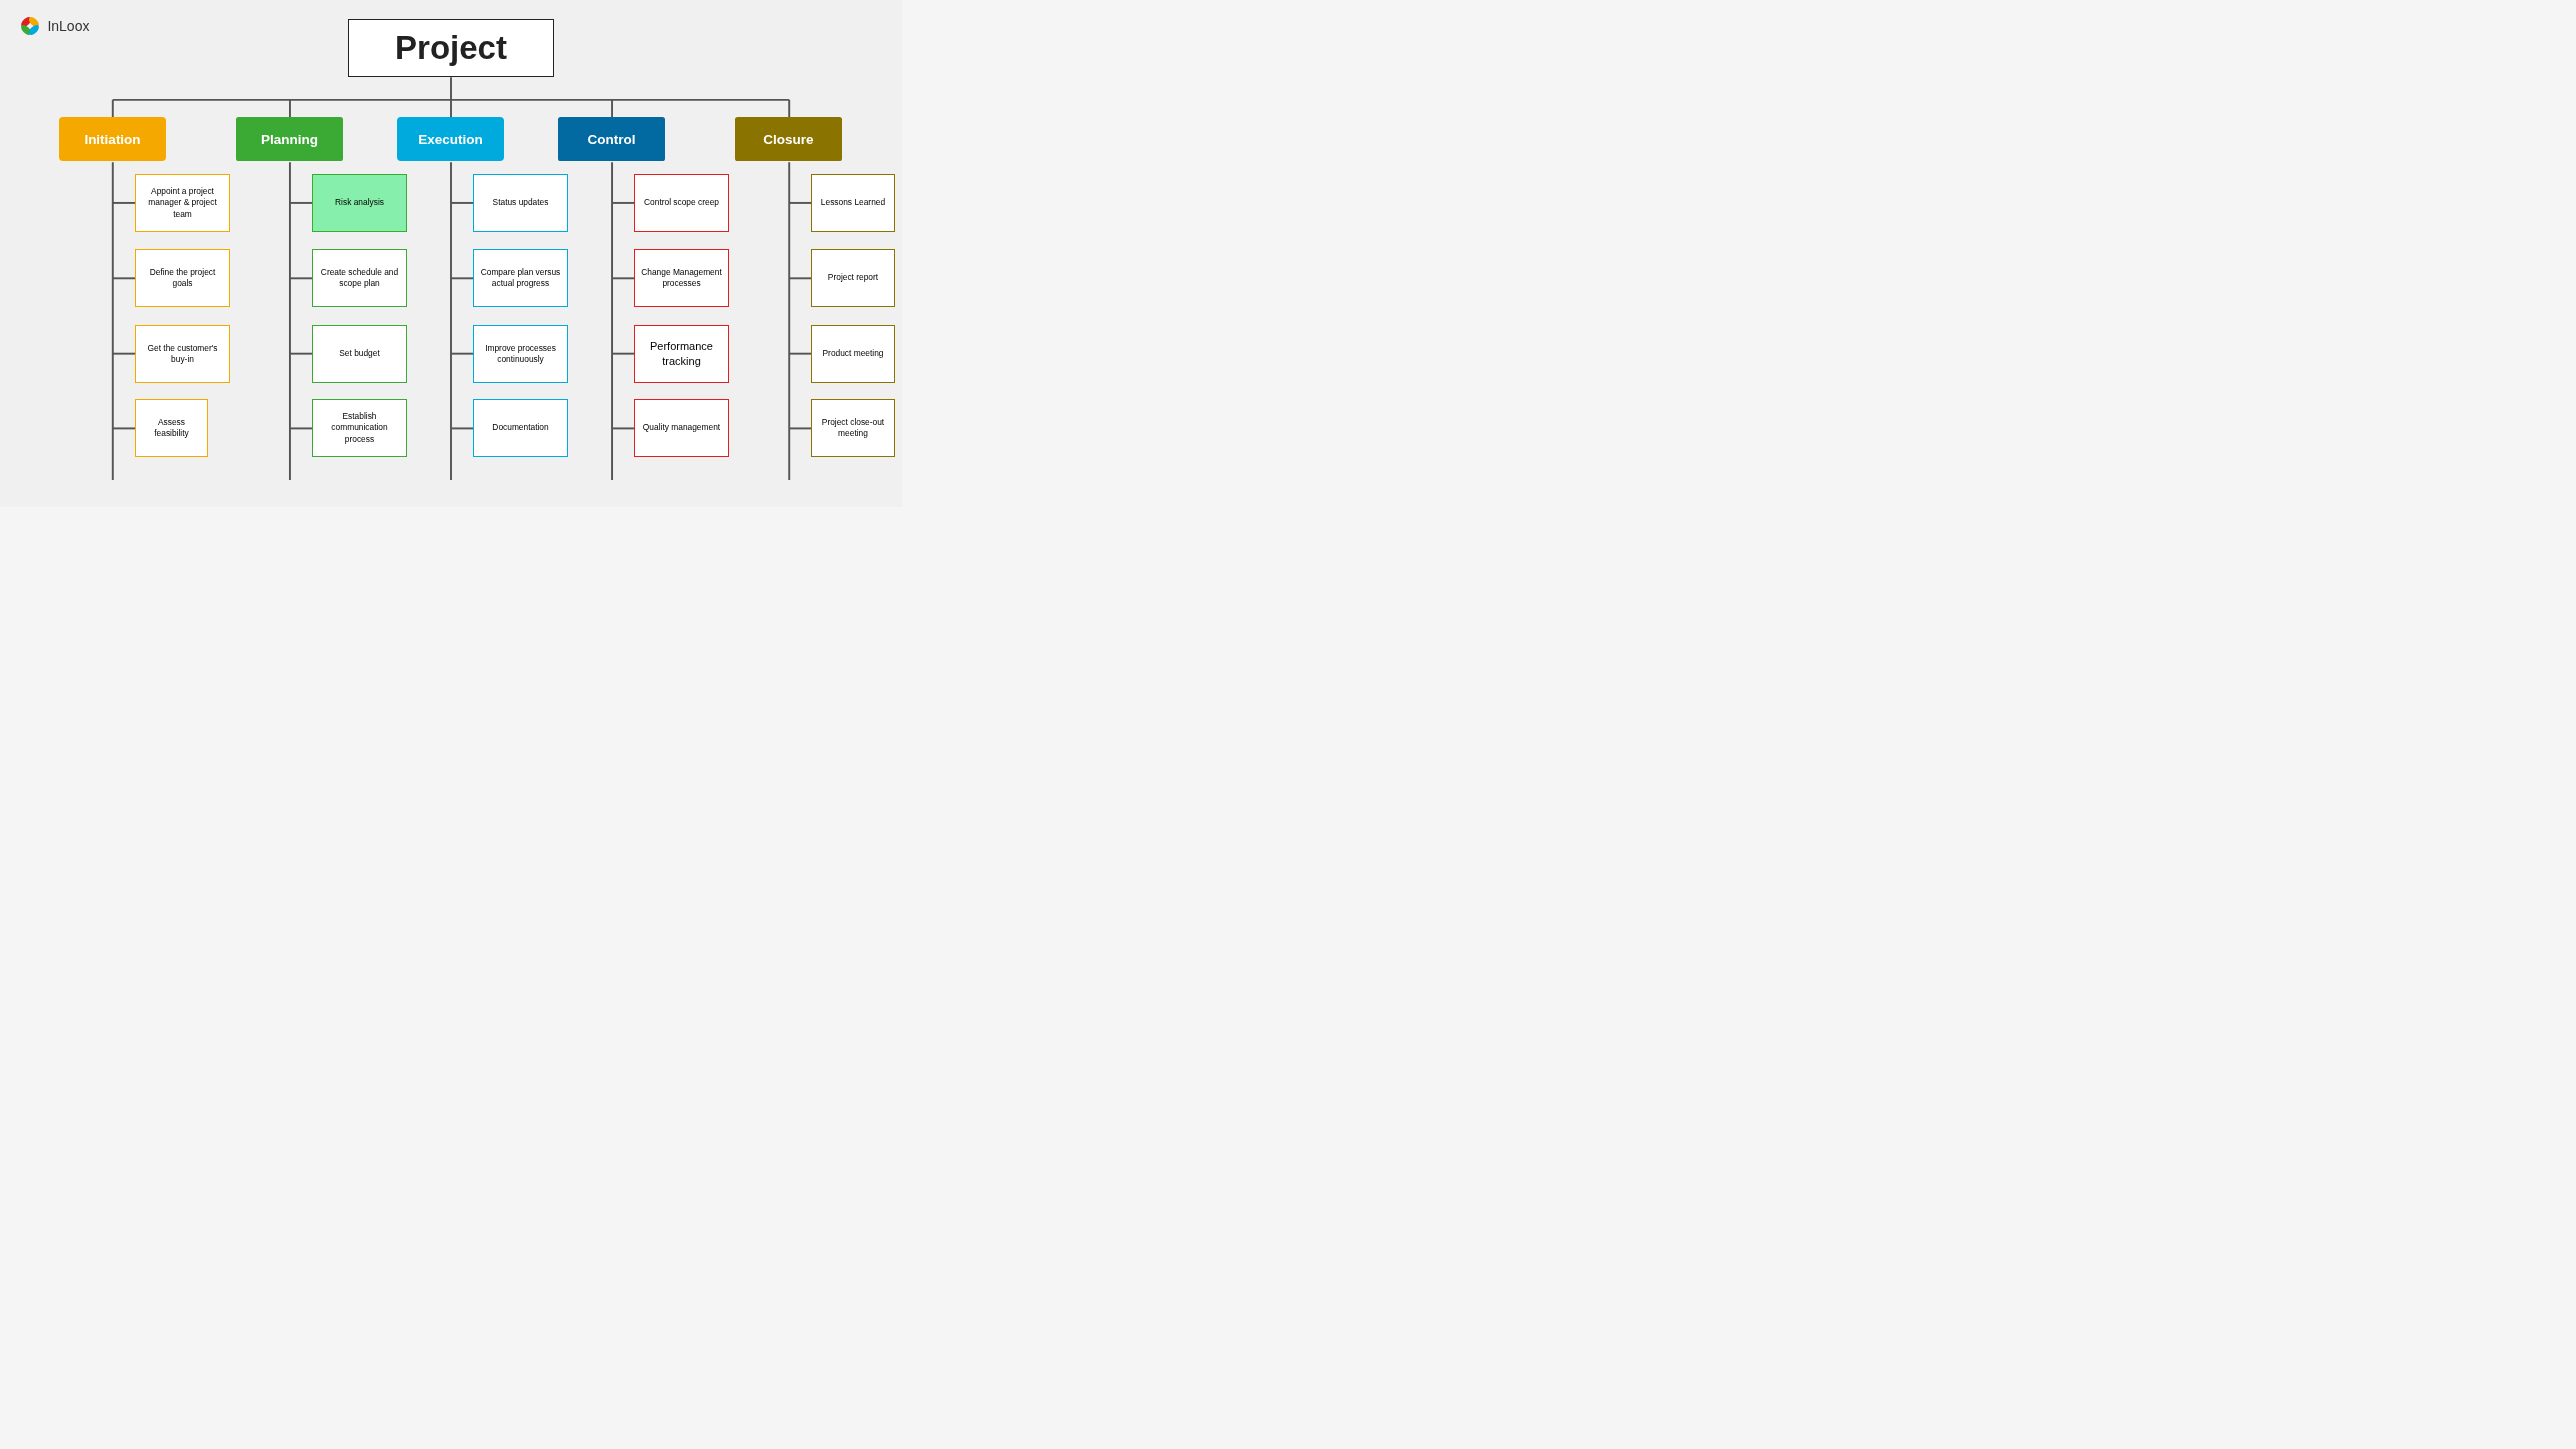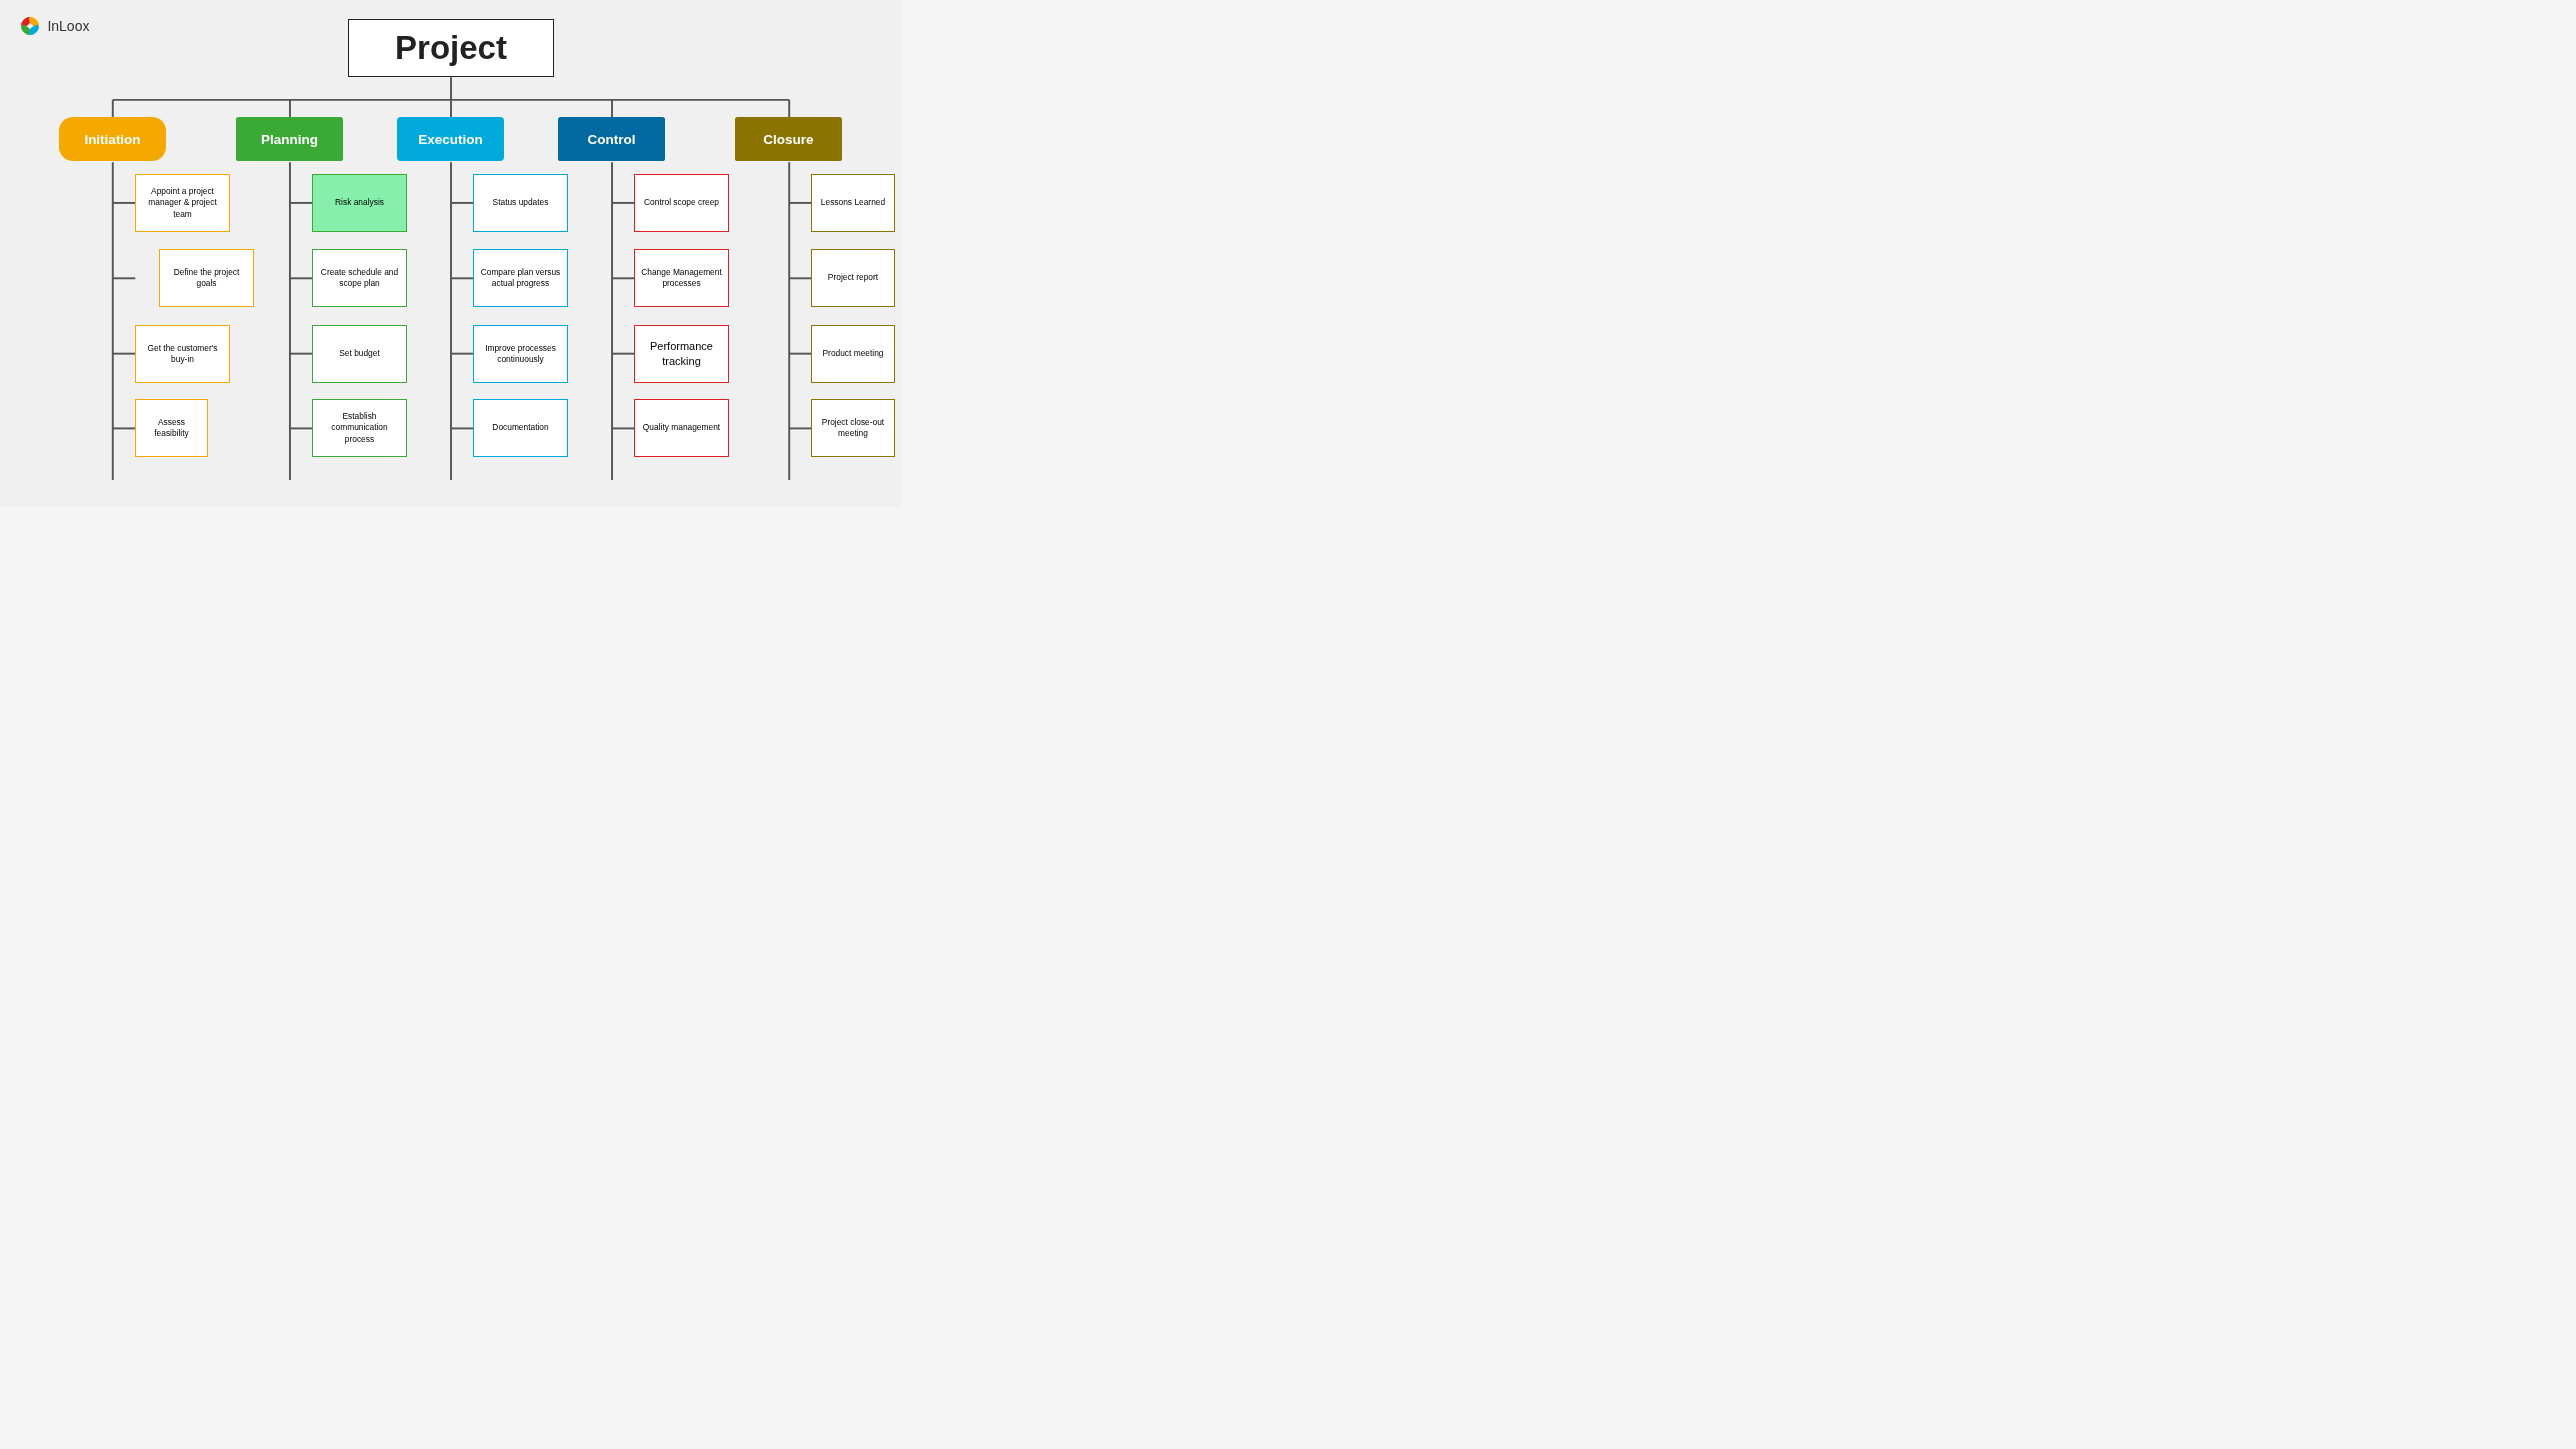--- a/index.html
+++ b/index.html
@@ -118,21 +118,21 @@
     <line x1="1225" y1="315" x2="1260" y2="315" stroke="#555" stroke-width="3"></line>
     <line x1="1225" y1="432" x2="1260" y2="432" stroke="#555" stroke-width="3"></line>
     <line x1="1225" y1="549" x2="1260" y2="549" stroke="#555" stroke-width="3"></line>
     <line x1="1225" y1="665" x2="1260" y2="665" stroke="#555" stroke-width="3"></line>
   </svg>
 
   <div style="position:absolute; top:19.3px; left:348px; width:206px; height:58px; border:1.9px solid #222; background:#fff; display:flex; align-items:center; justify-content:center;">
     <span style="font-size:33px; font-weight:900; color:#222;">Project</span>
   </div>
 
-  <div style="position:absolute; top:117px; left:59px; width:107px; height:44px; background:#f5a800; border-radius:14px; display:flex; align-items:center; justify-content:center;">
+  <div style="position:absolute; top:117px; left:59px; width:107px; height:44px; background:#f5a800; border-radius:4px; display:flex; align-items:center; justify-content:center;">
     <span style="font-size:13.5px; font-weight:800; color:#fff;">Initiation</span>
   </div>
 
   <div style="position:absolute; top:117px; left:236px; width:107px; height:44px; background:#3aaa35; border-radius:2.6px; display:flex; align-items:center; justify-content:center;">
     <span style="font-size:13.5px; font-weight:800; color:#fff;">Planning</span>
   </div>
 
   <div style="position:absolute; top:117px; left:397px; width:107px; height:44px; background:#00aadc; border-radius:4px; display:flex; align-items:center; justify-content:center;">
     <span style="font-size:13.5px; font-weight:800; color:#fff;">Execution</span>
   </div>
@@ -142,21 +142,21 @@
   </div>
 
   <div style="position:absolute; top:117px; left:735px; width:107px; height:44px; background:#8b7300; border-radius:2.6px; display:flex; align-items:center; justify-content:center;">
     <span style="font-size:13.5px; font-weight:800; color:#fff;">Closure</span>
   </div>
 
   <div style="position:absolute; top:174px; left:135px; width:95px; min-height:58px; border:1.9px solid #f5a800; background:#fff; display:flex; align-items:center; justify-content:center; padding:3.9px 5.2px; text-align:center; font-size:8.4px; line-height:1.35;">
     <span>Appoint a project manager &amp; project team</span>
   </div>
 
-  <div style="position:absolute; top:249px; left:135px; width:95px; min-height:58px; border:1.9px solid #f5a800; background:#fff; display:flex; align-items:center; justify-content:center; padding:3.9px 5.2px; text-align:center; font-size:8.4px; line-height:1.35;margin-left:24px;">
+  <div style="position:absolute; top:249px; left:135px; width:95px; min-height:58px; border:1.9px solid #f5a800; background:#fff; display:flex; align-items:center; justify-content:center; padding:3.9px 5.2px; text-align:center; font-size:8.4px; line-height:1.35;">
     <span>Define the project goals</span>
   </div>
 
   <div style="position:absolute; top:325px; left:135px; width:95px; min-height:58px; border:1.9px solid #f5a800; background:#fff; display:flex; align-items:center; justify-content:center; padding:3.9px 5.2px; text-align:center; font-size:8.4px; line-height:1.35;">
     <span>Get the customer's buy-in</span>
   </div>
 
   <div style="position:absolute; top:399px; left:135px; width:73px; min-height:58px; border:1.9px solid #f5a800; background:#fff; display:flex; align-items:center; justify-content:center; padding:3.9px 5.2px; text-align:center; font-size:8.4px; line-height:1.35;">
     <span>Assess feasibility</span>
   </div>

